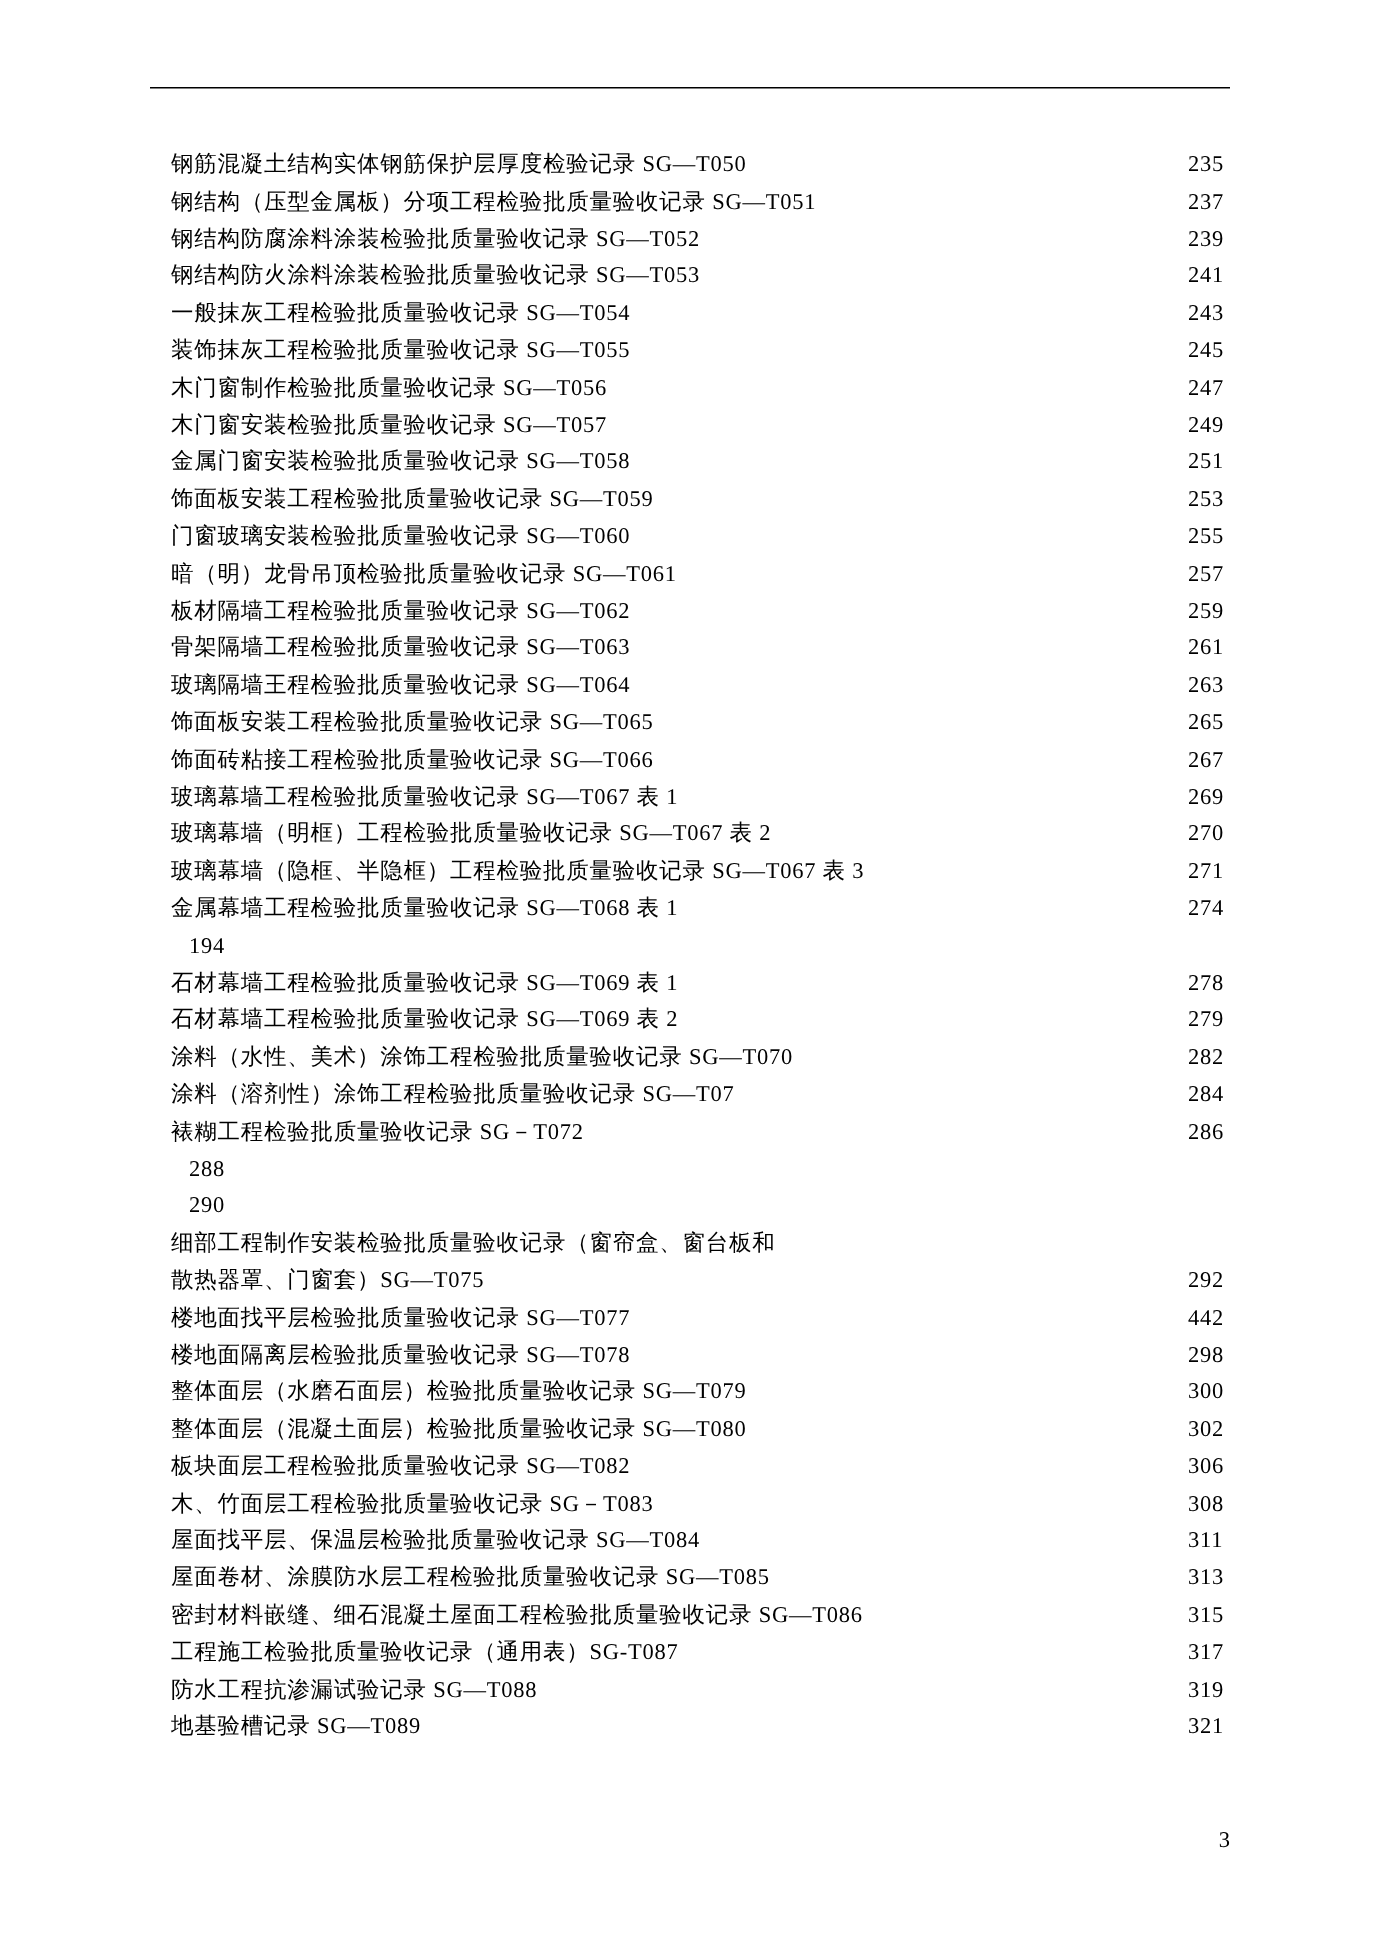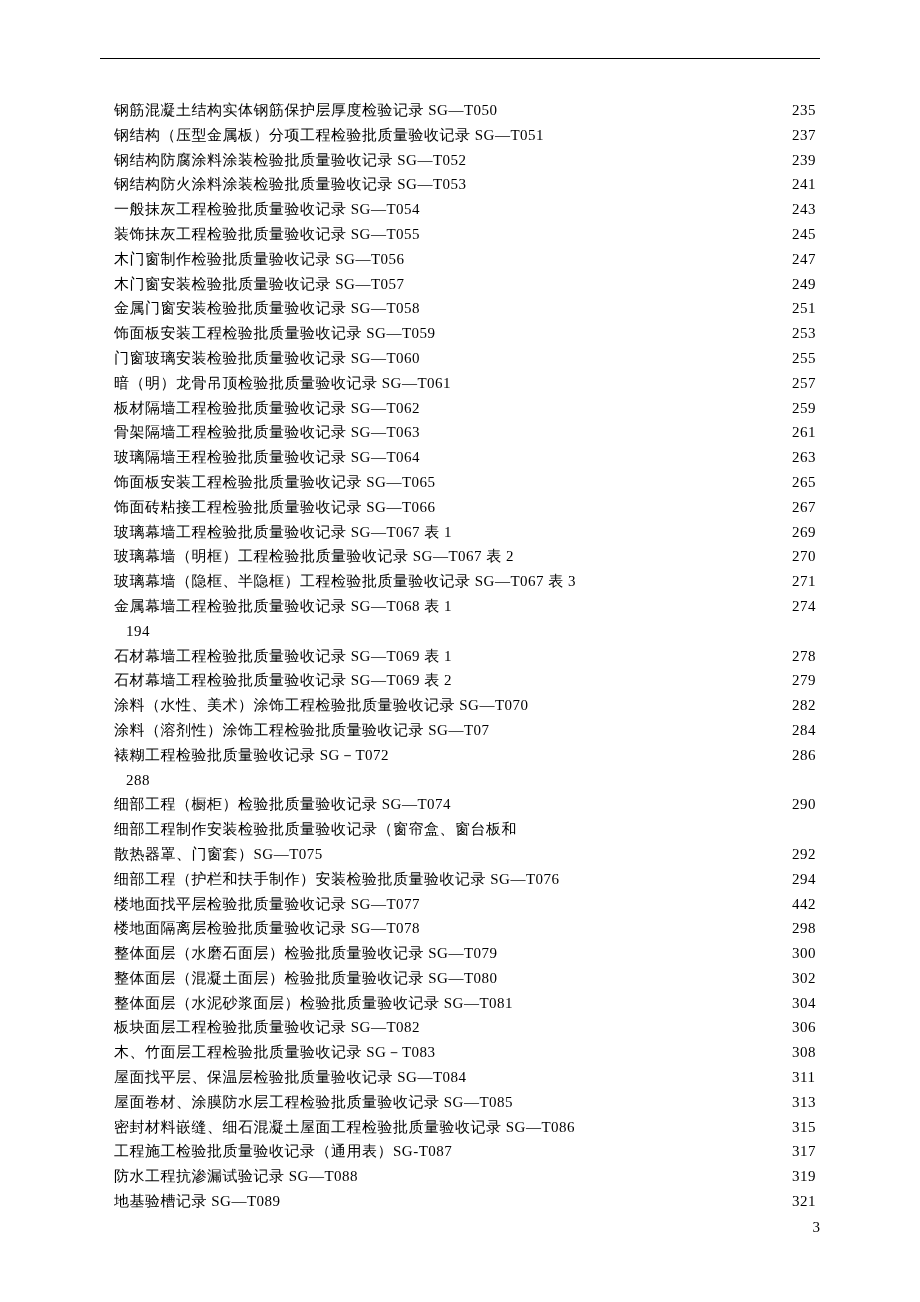--- a/index.html
+++ b/index.html
@@ -157,56 +157,47 @@
       <span class="toc-page">284</span>
     </div>
     <div class="toc-row">
       <span class="toc-title">裱糊工程检验批质量验收记录 SG－T072</span>
       <span class="toc-page">286</span>
     </div>
     <div class="toc-row">
       <span class="toc-page">288</span>
     </div>
     <div class="toc-row">
-      <span class="toc-title">细部工程（橱柜）检验批质量验收记录 SG—T074</span>
       <span class="toc-page">290</span>
     </div>
     <div class="toc-row">
       <span class="toc-title">细部工程制作安装检验批质量验收记录（窗帘盒、窗台板和</span>
       <span class="toc-page"></span>
     </div>
     <div class="toc-row">
       <span class="toc-title">散热器罩、门窗套）SG—T075</span>
       <span class="toc-page">292</span>
     </div>
     <div class="toc-row">
-      <span class="toc-title">细部工程（护栏和扶手制作）安装检验批质量验收记录 SG—T076</span>
-      <span class="toc-page">294</span>
-    </div>
-    <div class="toc-row">
       <span class="toc-title">楼地面找平层检验批质量验收记录 SG—T077</span>
       <span class="toc-page">442</span>
     </div>
     <div class="toc-row">
       <span class="toc-title">楼地面隔离层检验批质量验收记录 SG—T078</span>
       <span class="toc-page">298</span>
     </div>
     <div class="toc-row">
       <span class="toc-title">整体面层（水磨石面层）检验批质量验收记录 SG—T079</span>
       <span class="toc-page">300</span>
     </div>
     <div class="toc-row">
       <span class="toc-title">整体面层（混凝土面层）检验批质量验收记录 SG—T080</span>
       <span class="toc-page">302</span>
     </div>
     <div class="toc-row">
-      <span class="toc-title">整体面层（水泥砂浆面层）检验批质量验收记录 SG—T081</span>
-      <span class="toc-page">304</span>
-    </div>
-    <div class="toc-row">
       <span class="toc-title">板块面层工程检验批质量验收记录 SG—T082</span>
       <span class="toc-page">306</span>
     </div>
     <div class="toc-row">
       <span class="toc-title">木、竹面层工程检验批质量验收记录 SG－T083</span>
       <span class="toc-page">308</span>
     </div>
     <div class="toc-row">
       <span class="toc-title">屋面找平层、保温层检验批质量验收记录 SG—T084</span>
       <span class="toc-page">311</span>

